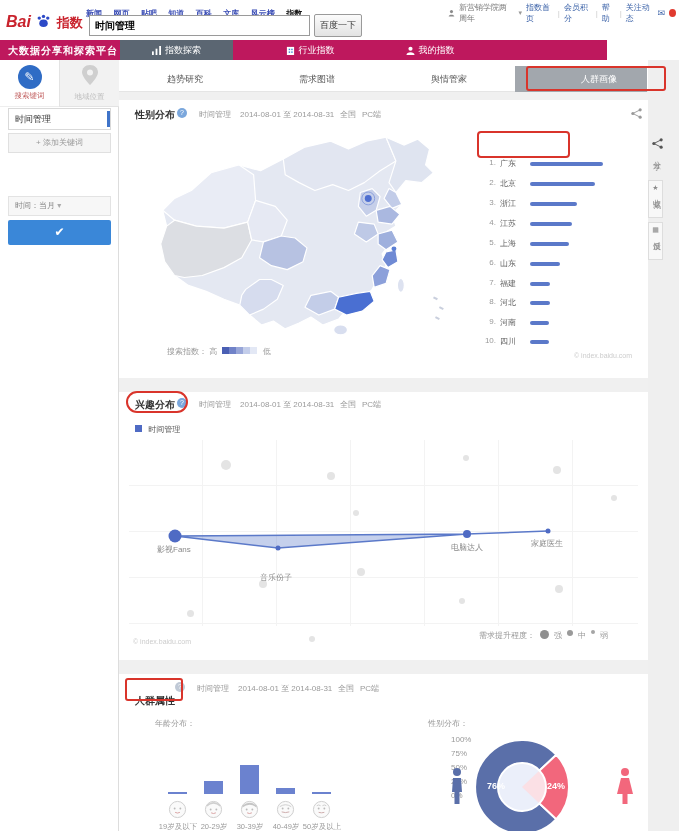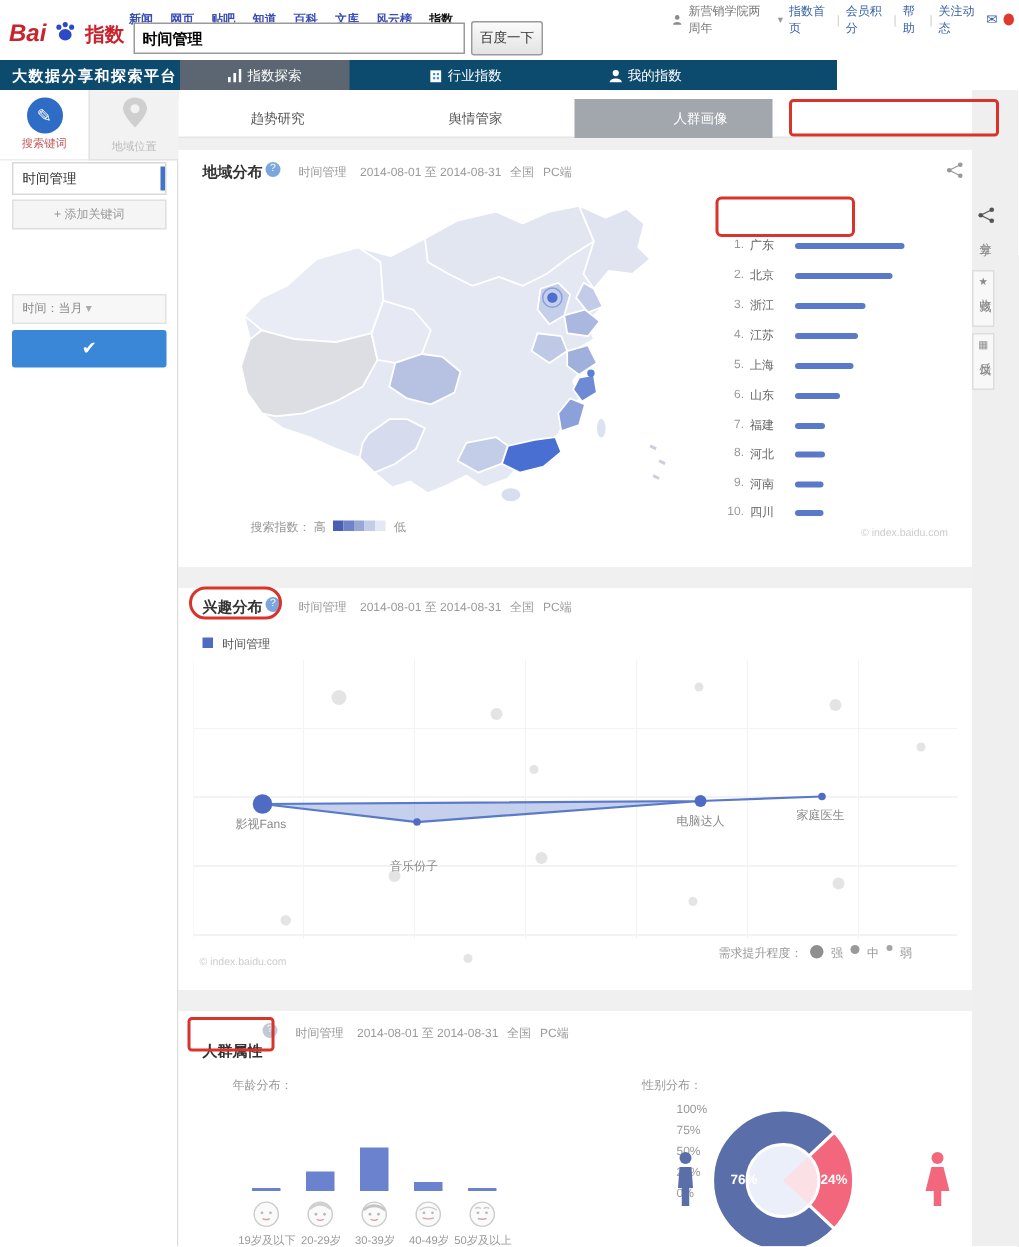--- a/index.html
+++ b/index.html
@@ -71,21 +71,21 @@
       <circle cx="5" cy="6" r="2" fill="#2c49c7"></circle>
         <circle cx="10" cy="4" r="2" fill="#2c49c7"></circle>
       <circle cx="15" cy="6" r="2" fill="#2c49c7"></circle>
         <ellipse cx="10" cy="12" rx="5" ry="4.5" fill="#2c49c7"></ellipse>
     </svg>
     <span style="font-size:13px; font-weight:bold; color:#c9232d;">指数</span>
   </div>
   <input class="abs" style="left: 89px; top: 15px; width: 221px; height: 21px; border: 1px solid rgb(154, 154, 154); font-size: 10px; font-weight: bold; padding: 0px 5px;" value="时间管理">
   <button class="abs" style="left:314px; top:14px; width:48px; height:23px; font-size:9px; color:#333; border:1px solid #9a9a9a; border-radius:2px; background:linear-gradient(#fbfbfb,#e3e3e3);">百度一下</button>
 
-  <div class="abs" style="left:0; top:40px; width:558px; height:20px; background:#0c4a6e;text-align:center;">
+  <div class="abs" style="left:0; top:40px; width:607px; height:20px; background:#be185d;text-align:center;">
     <div class="abs" style="left:8px; top:4px; color:#fff; font-size:10px; font-weight:bold; letter-spacing:1px;">大数据分享和探索平台</div>
     <div class="abs navtab" style="left:120px; width:113px; background:#5b6672;">
       <svg width="9" height="9" viewBox="0 0 10 10">
           <rect x="0" y="6" width="2" height="4" fill="#fff"></rect>
           <rect x="4" y="3" width="2" height="7" fill="#fff"></rect>
           <rect x="8" y="0" width="2" height="10" fill="#fff"></rect>
         </svg>
       <span>指数探索</span>
     </div>
     <div class="abs navtab" style="left:255px; width:110px;">
@@ -128,28 +128,29 @@
     <div class="abs" style="left:8px; top:73px; width:103px; height:20px; background:#f5f5f5; border:1px solid #e0e0e0; font-size:8px; color:#999; text-align:center; line-height:18px;">+ 添加关键词</div>
     <div class="abs" style="left:8px; top:136px; width:103px; height:20px; background:#f7f7f7; border:1px solid #e3e3e3; font-size:8px; color:#888; line-height:18px; padding-left:6px;">
       <span>时间：当月</span>
       <span style="color:#aaa;"> ▾</span>
     </div>
     <div class="abs" style="left:8px; top:160px; width:103px; height:25px; background:#3a87d8; border-radius:2px; color:#fff; font-size:12px; text-align:center; line-height:25px;">✔</div>
   </div>
 
   <div class="abs" style="left:119px; top:66px; width:529px; height:26px; background:#fff; border-bottom:1px solid #e5e5e5;">
     <div class="sec-tab">趋势研究</div>
+    <div class="sec-tab">需求图谱</div>
     <div class="sec-tab">舆情管家</div>
     <div class="sec-tab" style="background:#a2a7ad; color:#fff;padding-left:36px;">人群画像</div>
   </div>
   <div class="annot" style="left:526px; top:66px; width:140px; height:25px; border-radius:3px;"></div>
   <div class="abs" style="left:119px; top:92px; width:529px; height:8px; background:#f0f0f0;"></div>
 
   <div class="abs" style="left:119px; top:100px; width:529px; height:278px; background:#fff;">
-    <span class="abs card-title" style="left:16px; top:8px;">地域分布</span>
+    <span class="abs card-title" style="left:16px; top:8px;">性别分布</span>
     <span class="abs qicon" style="left:58px; top:8px;">?</span>
     <span class="abs meta" style="left:80px; top:9px;">时间管理</span>
     <span class="abs meta" style="left:121px; top:9px;">2014-08-01 至 2014-08-31</span>
     <span class="abs meta" style="left:221px; top:9px;">全国</span>
     <span class="abs meta" style="left:243px; top:9px;">PC端</span>
     <svg class="abs" style="left:512px; top:8px;" width="11" height="11" viewBox="0 0 12 12">
       <circle cx="10" cy="2" r="1.7" fill="#999"></circle>
         <circle cx="2" cy="6" r="1.7" fill="#999"></circle>
         <circle cx="10" cy="10" r="1.7" fill="#999"></circle>
       <path d="M2 6 L10 2 M2 6 L10 10" stroke="#999" stroke-width="1"></path>

